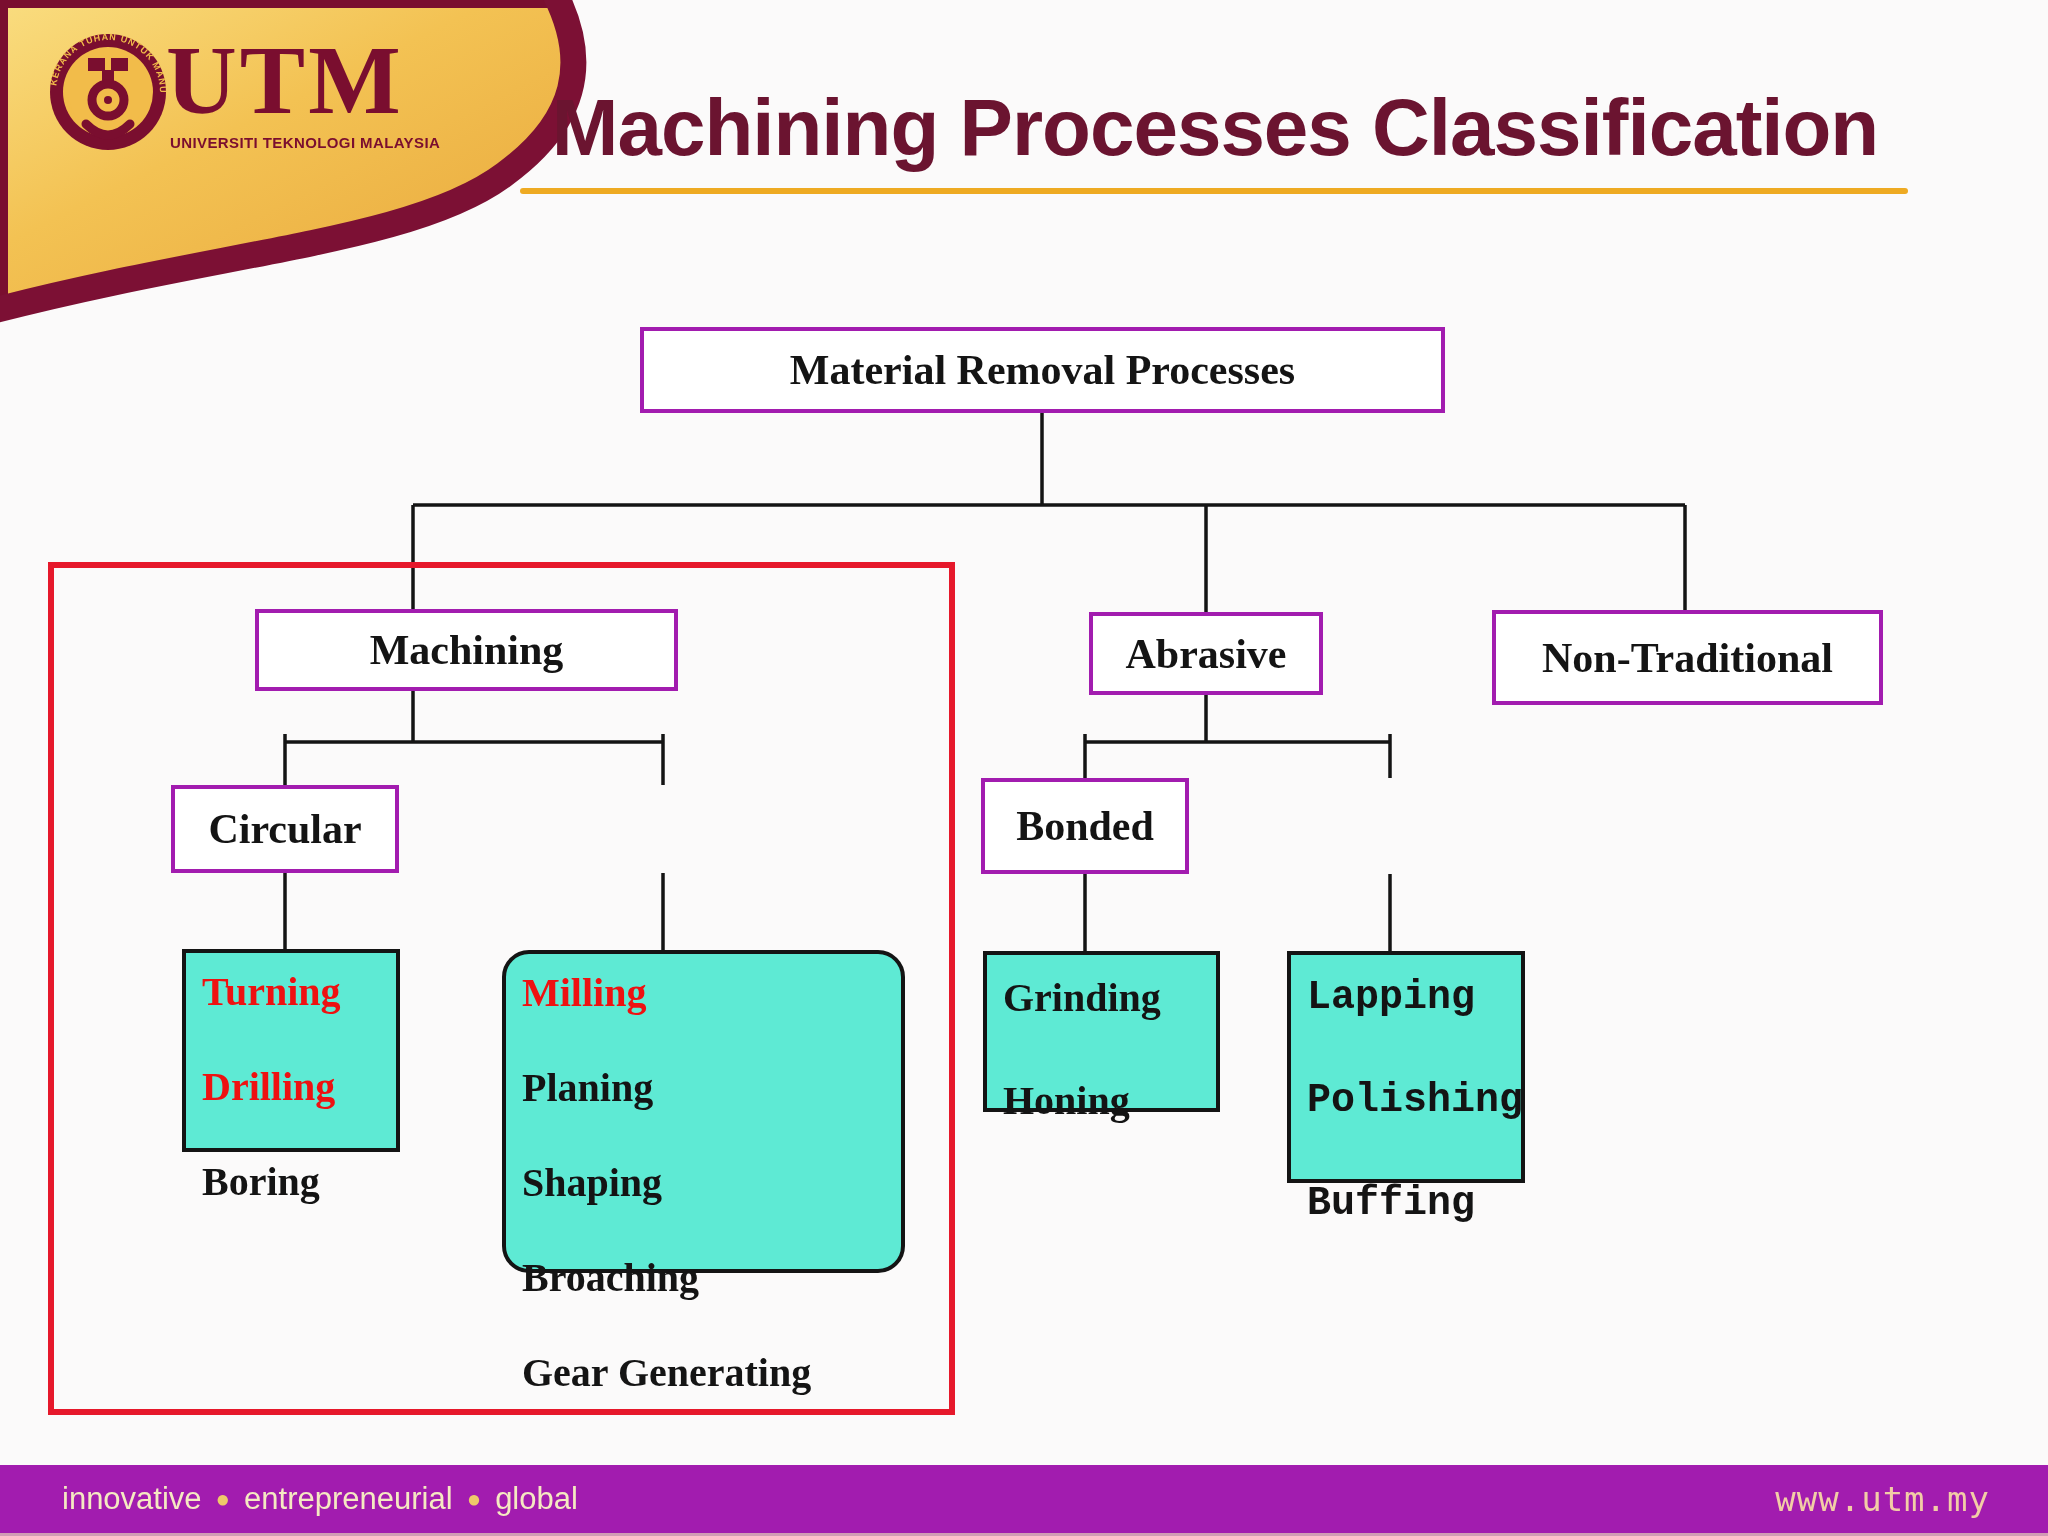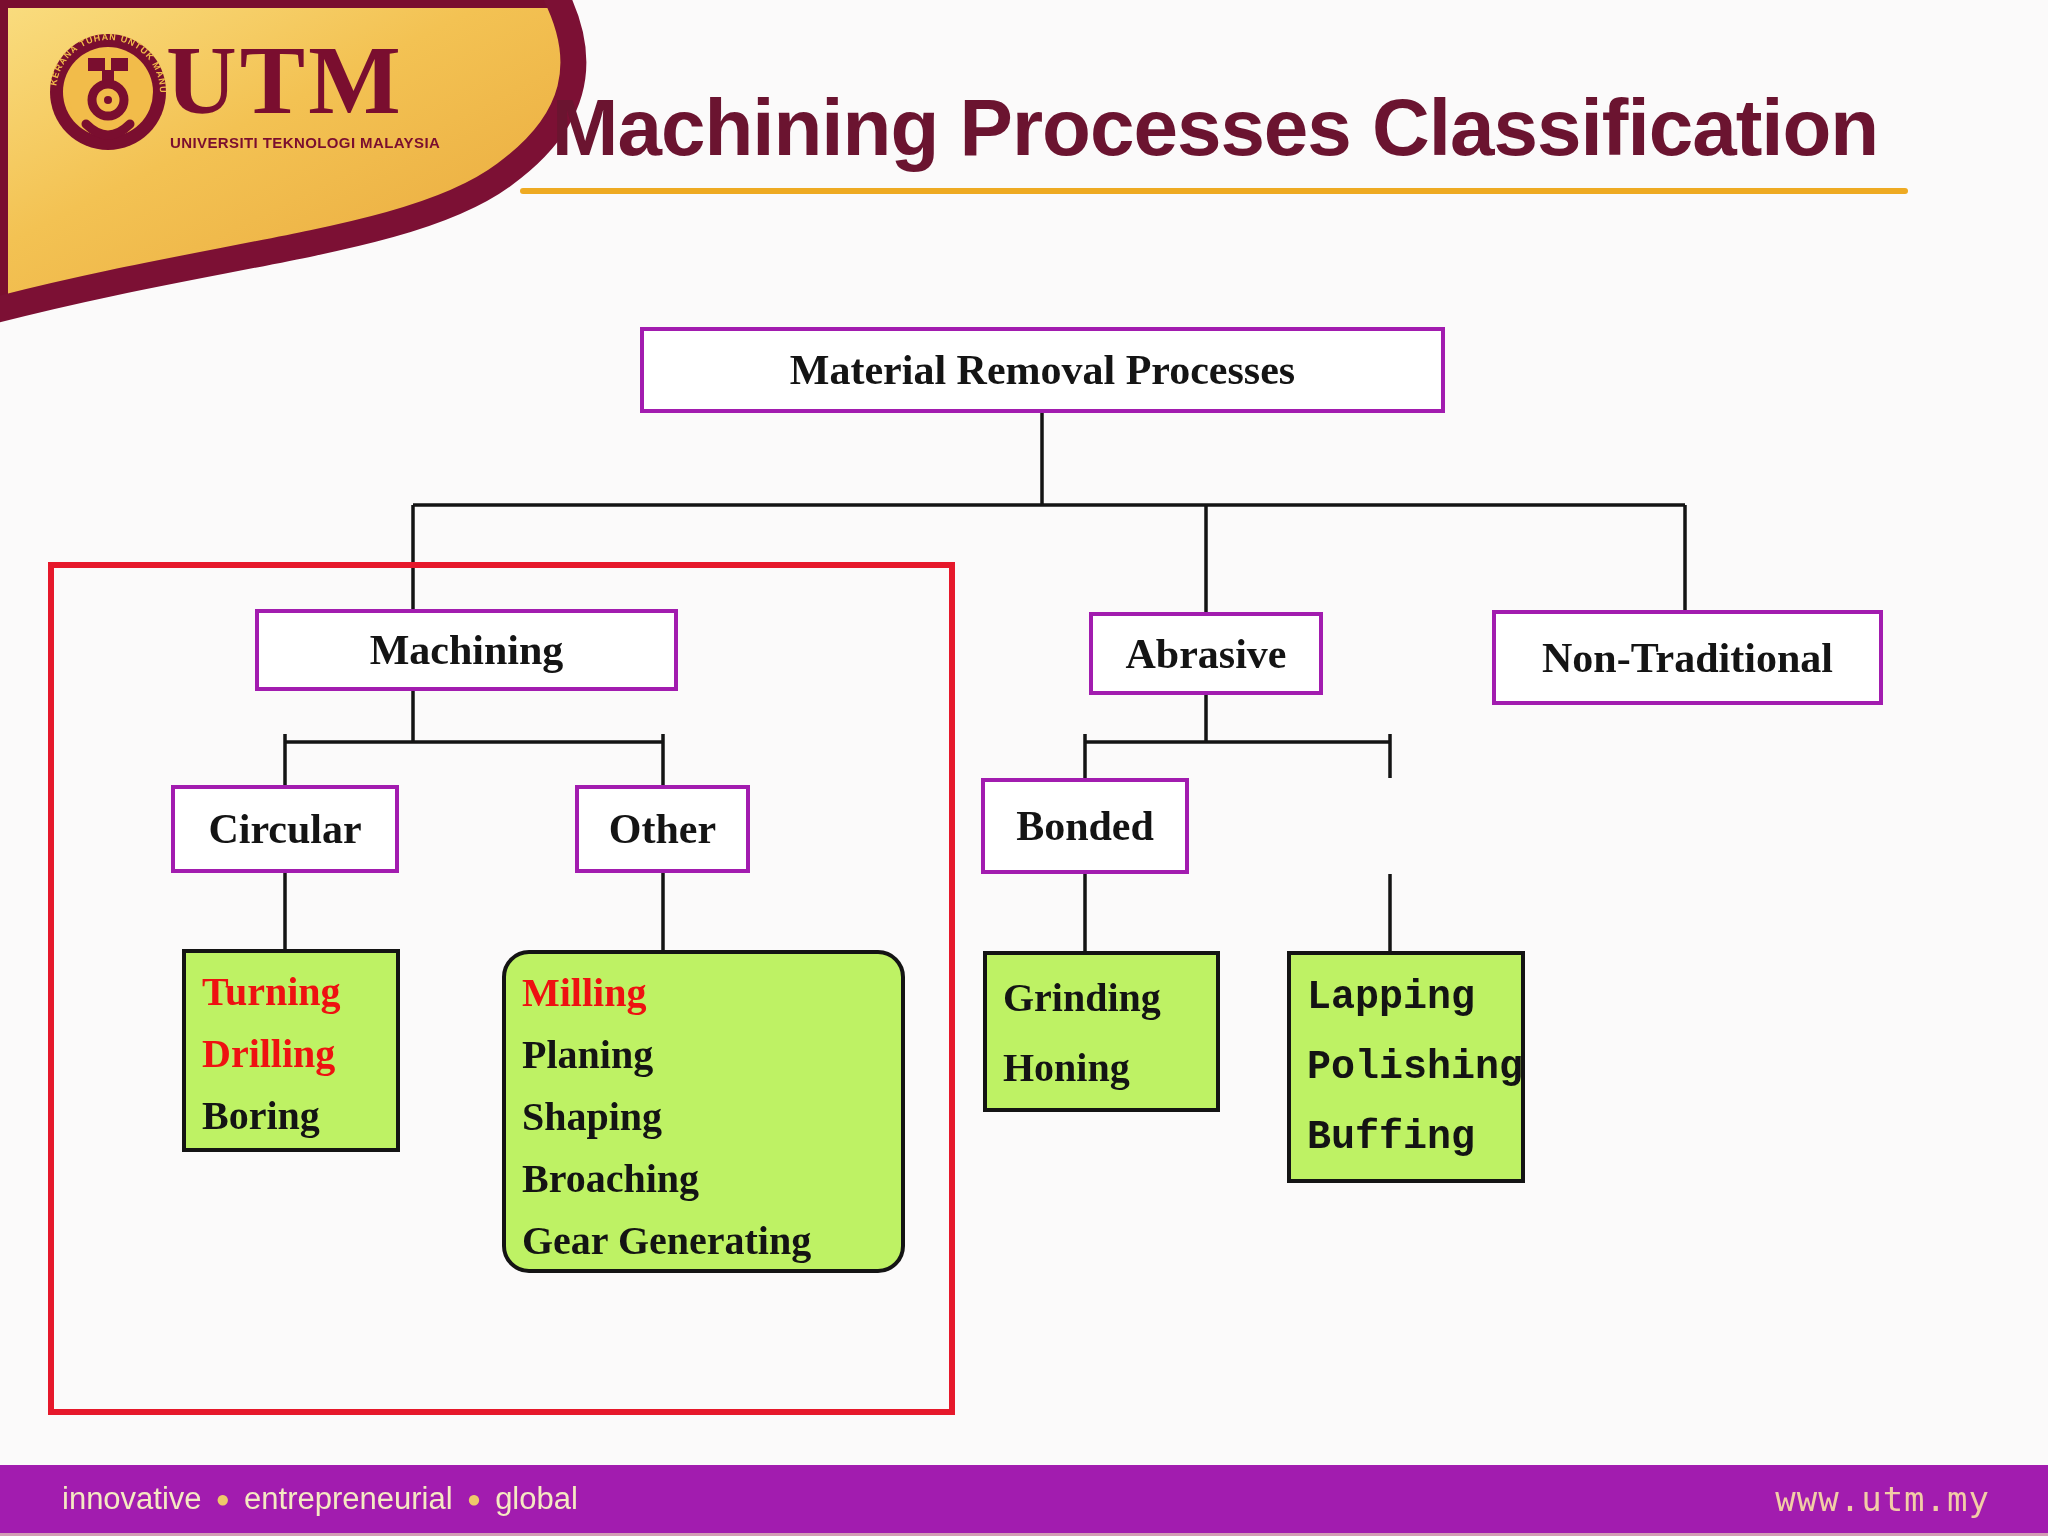--- a/index.html
+++ b/index.html
@@ -20,24 +20,24 @@
     letter-spacing:-1px;line-height:116px;white-space:nowrap;}
   .title-underline{position:absolute;left:520px;top:188px;width:1388px;height:6px;
     background:#eeaa22;border-radius:3px;}
 
   
   .connectors{position:absolute;left:0;top:0;}
   .node{position:absolute;box-sizing:border-box;background:#fff;border:4px solid #a21caf;
     display:flex;align-items:center;justify-content:center;
     font-family:"Liberation Serif","DejaVu Serif",serif;font-weight:700;font-size:42px;color:#141414;
     white-space:nowrap;}
-  .listbox{position:absolute;box-sizing:border-box;background:#bef264;border:4px solid #141414;
+  .listbox{position:absolute;box-sizing:border-box;background:#5eead4;border:4px solid #141414;
     display:flex;flex-direction:column;align-items:flex-start;justify-content:flex-start;
     padding:8px 16px;font-family:"Liberation Serif","DejaVu Serif",serif;font-weight:700;
-    font-size:40px;color:#141414;line-height:62px;white-space:nowrap;}
+    font-size:40px;color:#141414;line-height:62px;white-space:nowrap;gap:33px;}
   .listbox.tall{line-height:70px;}
   .li[data-color="red"]{color:#ee1111;}
 
   .n-root{left:640px;top:327px;width:805px;height:86px;}
   .n-machining{left:255px;top:609px;width:423px;height:82px;}
   .n-abrasive{left:1089px;top:612px;width:234px;height:83px;}
   .n-nontrad{left:1492px;top:610px;width:391px;height:95px;}
   .n-circular{left:171px;top:785px;width:228px;height:88px;}
   .n-other{left:575px;top:785px;width:175px;height:88px;}
   .n-bonded{left:981px;top:778px;width:208px;height:96px;}
@@ -128,21 +128,20 @@
          M1390 874 V951"></path>
   </svg>
 
   <div class="red-frame"></div>
 
   <div class="node n-root">Material Removal Processes</div>
   <div class="node n-machining">Machining</div>
   <div class="node n-abrasive">Abrasive</div>
   <div class="node n-nontrad">Non-Traditional</div>
   <div class="node n-circular">Circular</div>
-  <div class="node n-other">Other</div>
   <div class="node n-bonded">Bonded</div>
 
   <div class="listbox l-turning">
     <span class="li" data-color="red">Turning</span>
     <span class="li" data-color="red">Drilling</span>
     <span class="li" data-color="black">Boring</span>
   </div>
 
   <div class="listbox l-milling">
     <span class="li" data-color="red">Milling</span>

